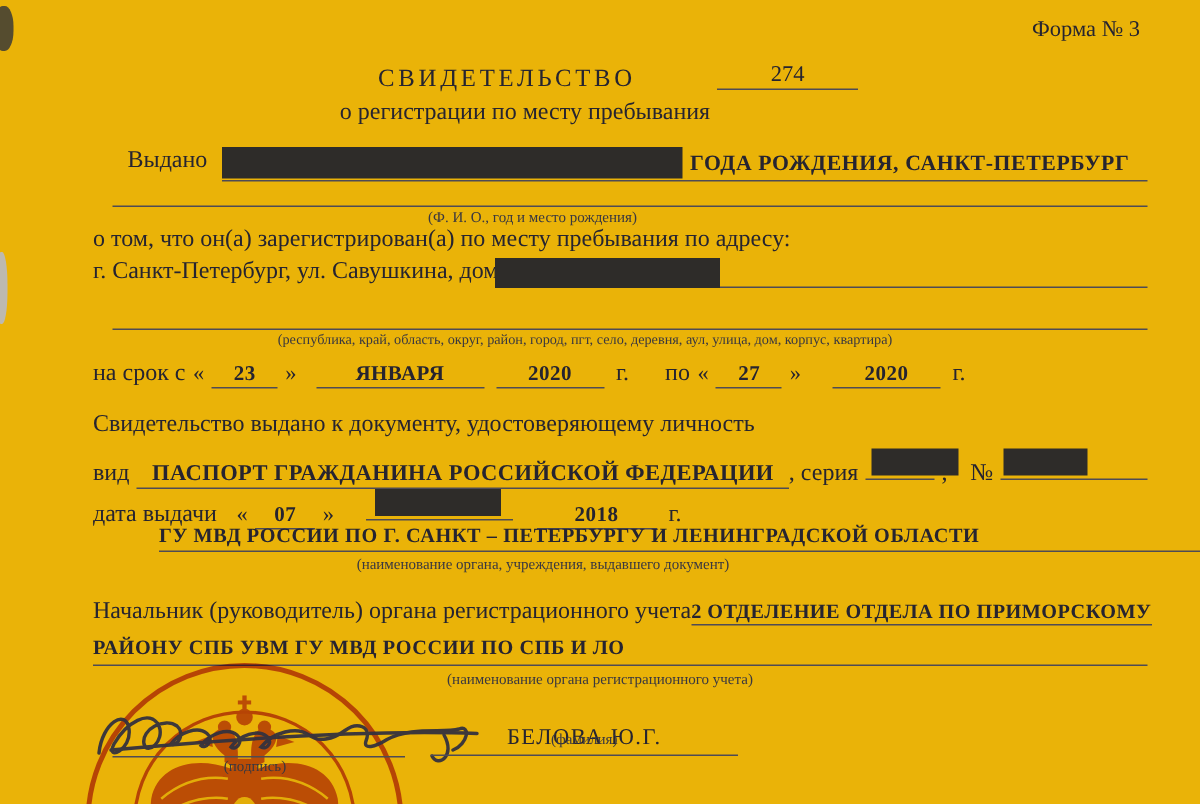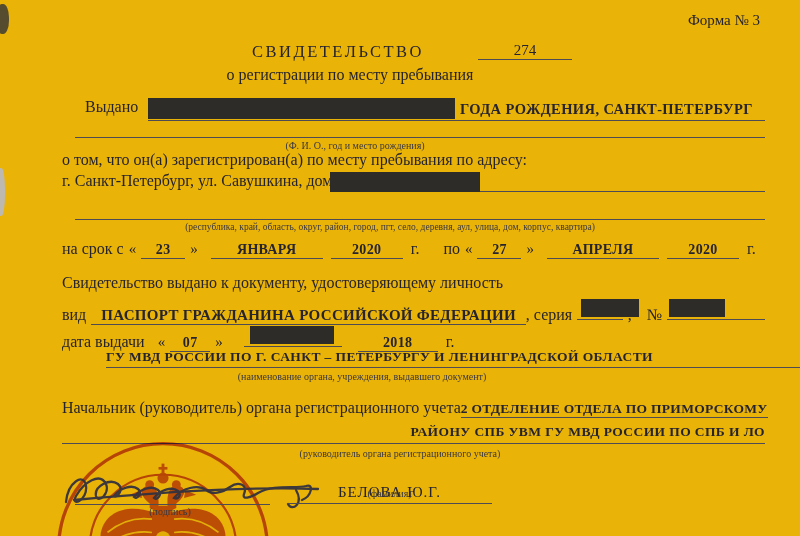--- a/index.html
+++ b/index.html
@@ -65,21 +65,20 @@
     <span class="gap8"></span>
     <span class="cell" style="width:72px;">2020</span>
     <span class="gap8"></span>
     <span>г.</span>
     <span class="gap24"></span>
     <span>по</span>
     <span class="quote">«</span>
     <span class="cell" style="width:44px;">27</span>
     <span class="quote">»</span>
     <span class="gap8"></span>
-    <span class="cell" style="width:112px;">АПРЕЛЯ</span>
     <span class="gap8"></span>
     <span class="cell" style="width:72px;">2020</span>
     <span class="gap8"></span>
     <span>г.</span>
   </div>
 
   <div class="abs t16" style="left:62px;top:274px;">Свидетельство выдано к документу, удостоверяющему личность</div>
 
   <div class="abs frow t16" style="left:62px;top:299px;width:703px;">
     <span>вид</span>
@@ -117,22 +116,22 @@
   </div>
 
   <div class="abs" style="left:62px;top:349px;width:703px;border-bottom:1.5px solid #4e4b55;font-weight:bold;font-size:13.5px;letter-spacing:.4px;padding-bottom:2px;margin-left:44px;">ГУ МВД РОССИИ ПО Г. САНКТ – ПЕТЕРБУРГУ И ЛЕНИНГРАДСКОЙ ОБЛАСТИ</div>
   <div class="abs cap" style="left:62px;top:371px;width:600px;">(наименование органа, учреждения, выдавшего документ)</div>
 
   <div class="abs frow t16" style="left:62px;top:399px;width:703px;">
     <span>Начальник (руководитель) органа регистрационного учета</span>
     <span class="gap8"></span>
     <span class="cell" style="flex:1;font-size:13.5px;">2 ОТДЕЛЕНИЕ ОТДЕЛА  ПО ПРИМОРСКОМУ</span>
   </div>
-  <div class="abs" style="left:62px;top:424px;width:703px;border-bottom:1.5px solid #4e4b55;font-weight:bold;font-size:13.5px;letter-spacing:.4px;padding-bottom:3px;text-align:right;">РАЙОНУ СПБ УВМ  ГУ  МВД РОССИИ  ПО СПБ  И  ЛО</div>
-  <div class="abs cap" style="left:62px;top:448px;width:676px;">(руководитель органа регистрационного учета)</div>
+  <div class="abs" style="left:62px;top:424px;width:703px;border-bottom:1.5px solid #4e4b55;font-weight:bold;font-size:13.5px;letter-spacing:.4px;padding-bottom:3px;">РАЙОНУ СПБ УВМ  ГУ  МВД РОССИИ  ПО СПБ  И  ЛО</div>
+  <div class="abs cap" style="left:62px;top:448px;width:676px;">(наименование органа регистрационного учета)</div>
 
   <svg class="abs" style="left:52px;top:437px;mix-blend-mode:multiply;opacity:.88;" width="222" height="222" viewBox="0 0 200 200">
     <g fill="none" stroke="#c04b74">
       <circle cx="100" cy="100" r="94" stroke-width="3"></circle>
       <circle cx="100" cy="100" r="66" stroke-width="2"></circle>
     </g>
     <defs>
       <path id="rimPath" d="M 100,181 A 81,81 0 1 1 99.8,181"></path>
       <path id="numPath" d="M 44,100 A 56,56 0 0 0 156,100"></path>
     </defs>

